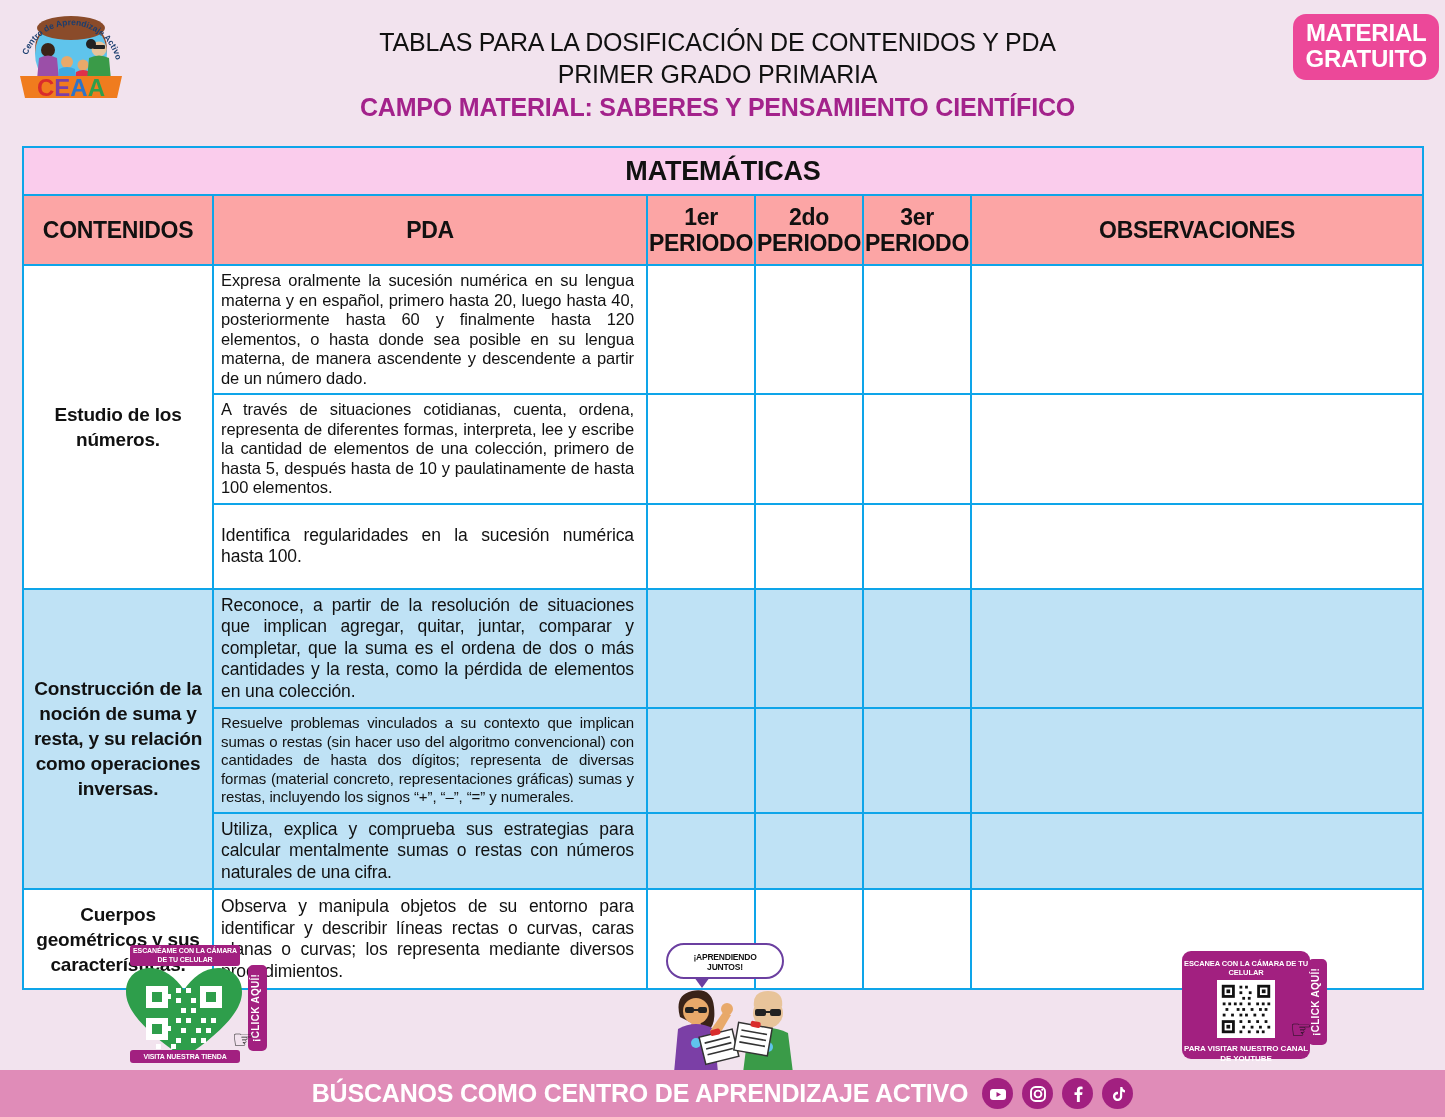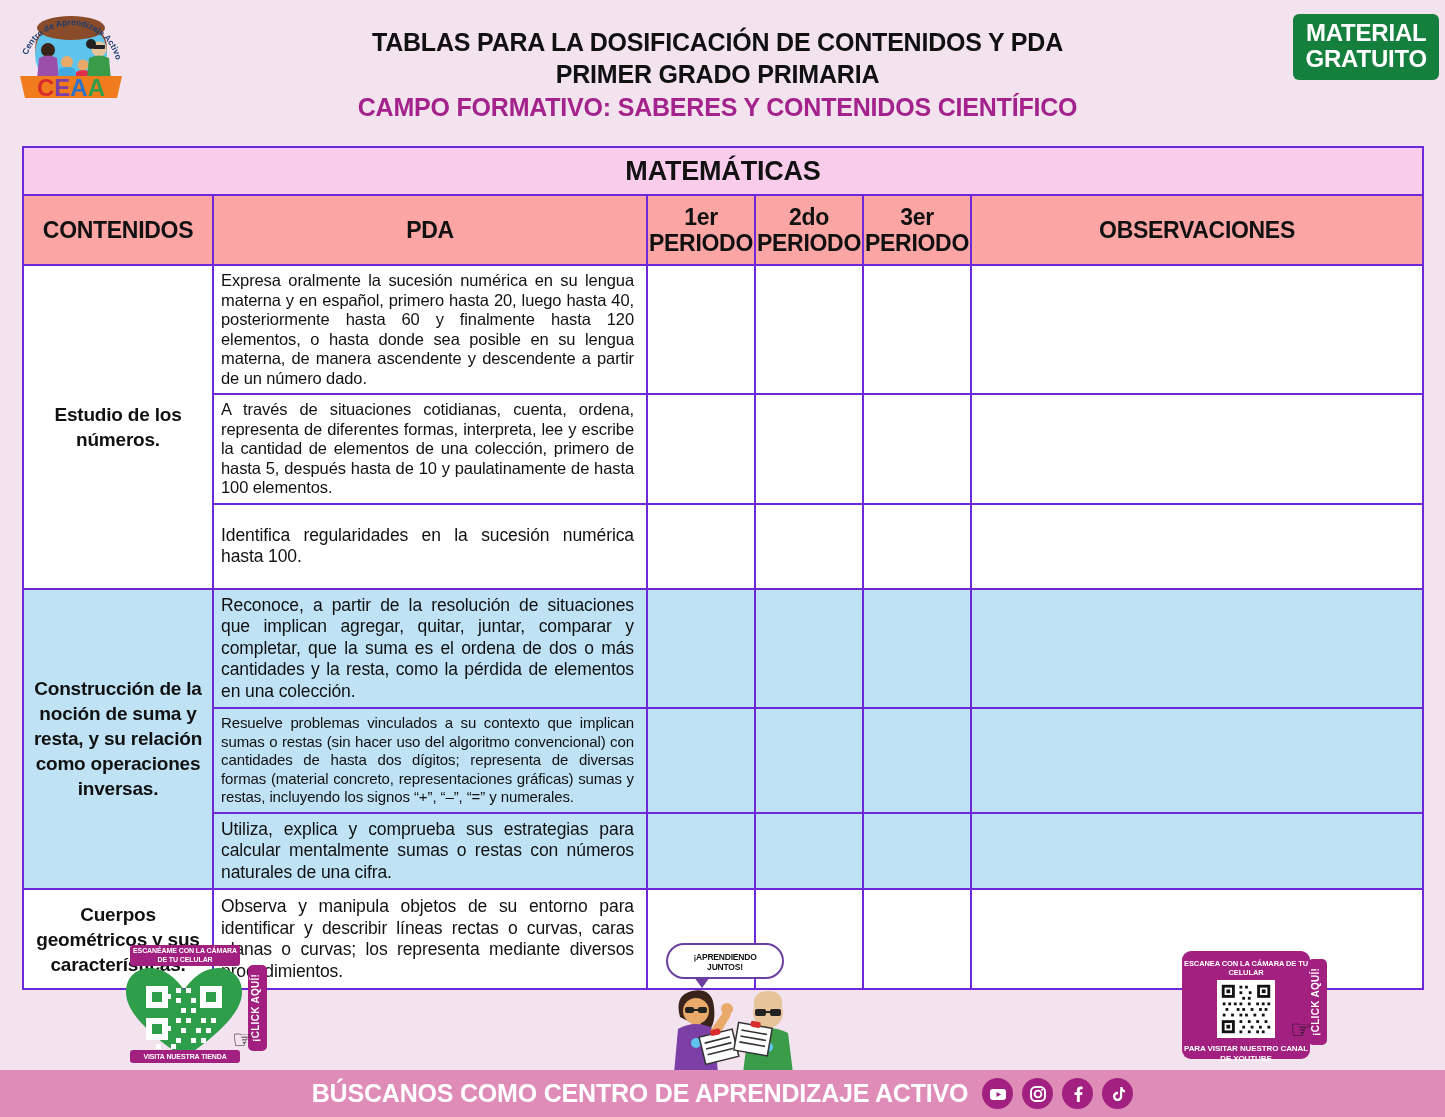--- a/index.html
+++ b/index.html
@@ -34,43 +34,43 @@
   #header-titles {
     position: absolute;
     left: 170px;
     right: 180px;
     top: 26px;
     text-align: center;
   }
 
   .title-line-1, .title-line-2 {
     color: #111111;
-    font-weight: bold;
+    font-weight: normal;
     font-size: 25px;
     letter-spacing: -0.2px;
     line-height: 32px;
     white-space: nowrap;
   }
 
   .title-line-3 {
     color: #A3228B;
     font-weight: bold;
     font-size: 25px;
     letter-spacing: -0.2px;
     line-height: 34px;
     white-space: nowrap;
   }
 
   #material-badge {
     position: absolute;
     right: 6px;
     top: 14px;
-    background: #15803d;
+    background: #ec4899;
     color: #FFFFFF;
-    border-radius: 6px;
+    border-radius: 13px;
     padding: 6px 12px 8px 12px;
     text-align: center;
     font-weight: bold;
     font-size: 24px;
     line-height: 26px;
     letter-spacing: -0.2px;
   }
 
   
   #table-wrap {
@@ -81,21 +81,21 @@
   }
 
   table#dosificacion {
     width: 100%;
     border-collapse: collapse;
     table-layout: fixed;
     background: #FFFFFF;
   }
 
   table#dosificacion td, table#dosificacion th {
-    border: 2px solid #6d28d9;
+    border: 2px solid #0ea5e9;
     vertical-align: middle;
   }
 
   .subject-header {
     background: #FACCEC;
     text-align: center;
     font-weight: bold;
     font-size: 27px;
     color: #111111;
     height: 48px;
@@ -396,21 +396,21 @@
       <path d="M8 72 h102 l-5 22 h-92 z" fill="#F07C1E"></path>
       <text x="59" y="92" text-anchor="middle" font-size="24" font-weight="bold" font-family="Liberation Sans, sans-serif">
         <tspan fill="#D92C2C">C</tspan><tspan fill="#7B3FA6">E</tspan><tspan fill="#2D74C9">A</tspan><tspan fill="#2E9E4B">A</tspan>
       </text>
     </svg>
   </div>
 
   <div id="header-titles">
     <div class="title-line-1">TABLAS PARA LA DOSIFICACIÓN DE CONTENIDOS Y PDA</div>
     <div class="title-line-2">PRIMER GRADO PRIMARIA</div>
-    <div class="title-line-3">CAMPO FORMATIVO: SABERES Y CONTENIDOS CIENTÍFICO</div>
+    <div class="title-line-3">CAMPO MATERIAL: SABERES Y PENSAMIENTO CIENTÍFICO</div>
   </div>
 
   <div id="material-badge">
     <div>MATERIAL</div>
     <div>GRATUITO</div>
   </div>
 </div>
 
 <div id="table-wrap">
   <table id="dosificacion">

